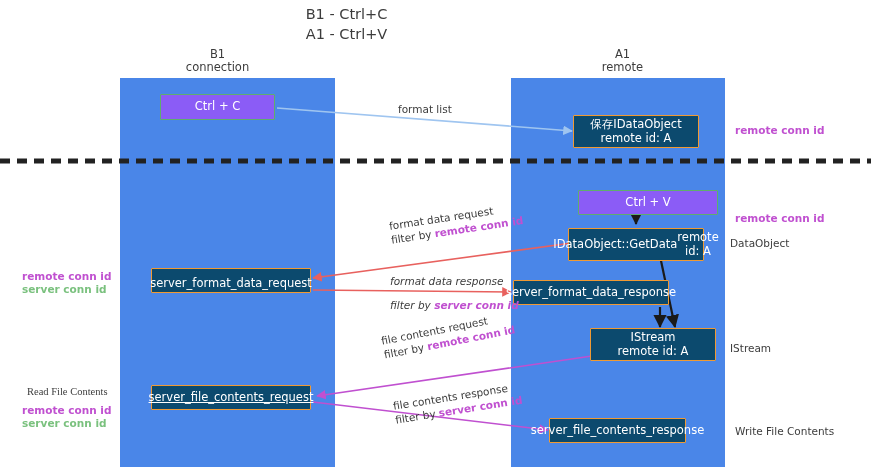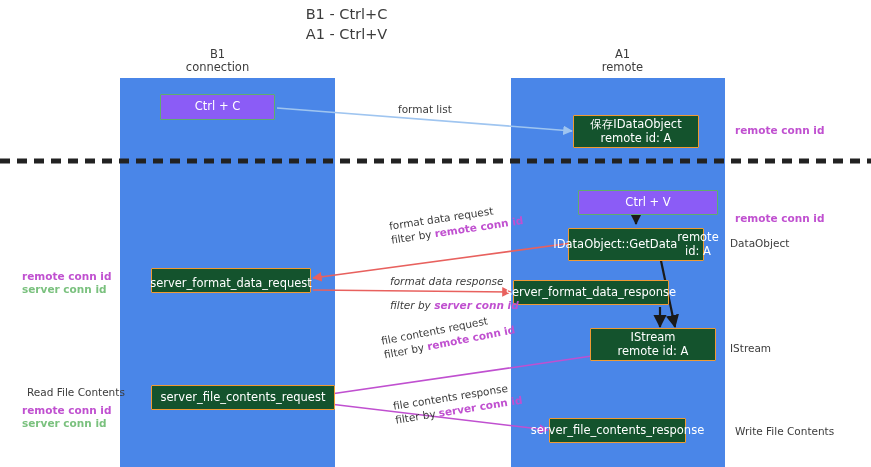--- a/index.html
+++ b/index.html
@@ -21,21 +21,21 @@
     display:flex;align-items:center;justify-content:center;
     text-align:center;
     color:#ffffff;
     font-size:11.5px;
     line-height:13.5px;
     box-sizing:border-box;
     border-radius:1px;
     padding:2px 4px;
   }
   .node.green{background:#8b5cf6;border:1px solid #5fae6d;}
-  .node.orange{background:#14532d;border:1px solid #f09a33;}
+  .node.orange{background:#0c4a6e;border:1px solid #f09a33;}
 
   .title{
     position:absolute;left:0;top:4px;width:693px;
     text-align:center;font-size:14.5px;color:#3c3c3c;line-height:20px;
   }
 
   .edge-label{
     position:absolute;font-size:10.5px;color:#3c3c3c;white-space:nowrap;
     line-height:14px;
   }
@@ -131,21 +131,21 @@
 
   <div class="node orange" style="left:513px;top:280px;width:156px;height:25px;">
     <span>server_format_data_response</span>
   </div>
 
   <div class="node orange" style="left:590px;top:328px;width:126px;height:33px;flex-direction:column;">
     <span>IStream</span>
     <span>remote id: A</span>
   </div>
 
-  <div class="node orange" style="left:151px;top:385px;width:184px;height:25px;">
+  <div class="node orange" style="left:151px;top:385px;width:160px;height:25px;text-decoration:underline;">
     <span>server_file_contents_request</span>
   </div>
 
   <div class="node orange" style="left:549px;top:418px;width:137px;height:25px;">
     <span>server_file_contents_response</span>
   </div>
 
   <div class="edge-label" style="left:398px;top:102px;">
     <span>format list</span>
   </div>
@@ -176,17 +176,17 @@
 
   <div class="side-label" style="left:730px;top:236px;">DataObject</div>
 
   <div class="side-label" style="left:730px;top:341px;">IStream</div>
 
   <div class="side-label" style="left:735px;top:424px;">Write File Contents</div>
 
   <div class="side-label remote" style="left:22px;top:269px;">remote conn id</div>
   <div class="side-label server" style="left:22px;top:282px;">server conn id</div>
 
-  <div class="side-label" style="left:27px;top:385px;">Read File Contents</div>
+  <div class="side-label" style="left:27px;top:385px;font-family:Liberation Serif, serif;">Read File Contents</div>
   <div class="side-label remote" style="left:22px;top:403px;">remote conn id</div>
   <div class="side-label server" style="left:22px;top:416px;">server conn id</div>
 
 </div>
 
 </body></html>

